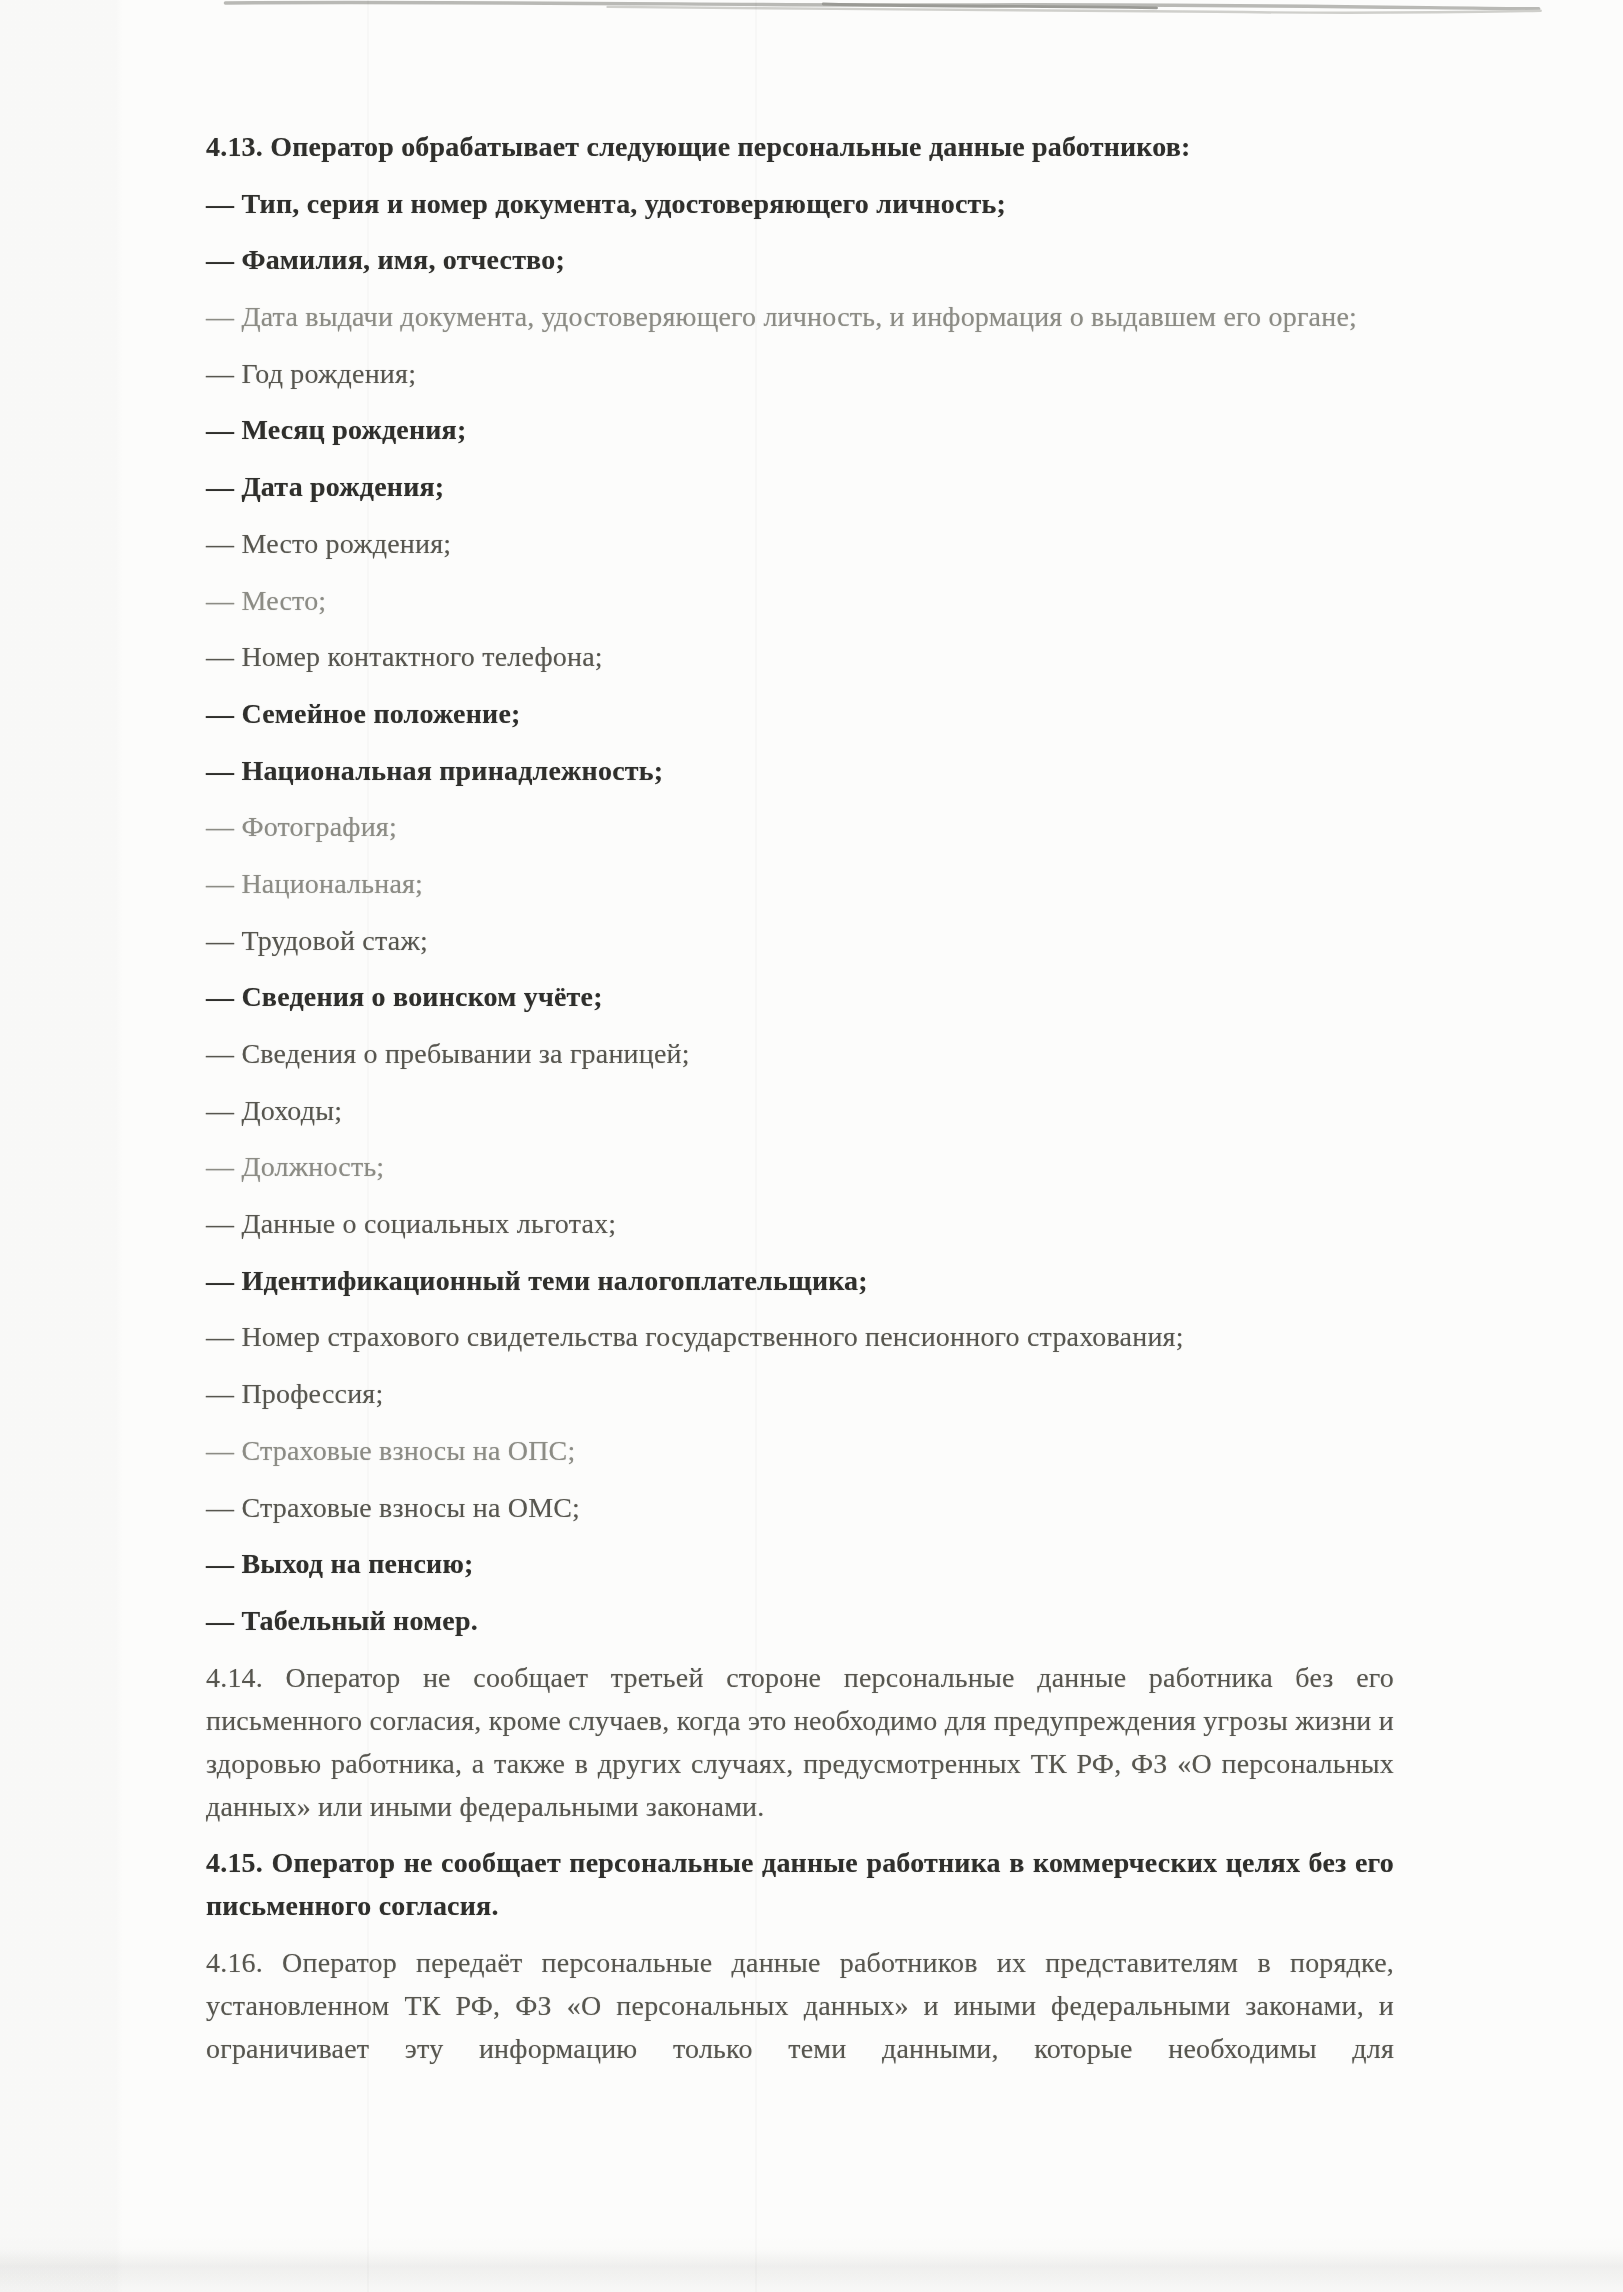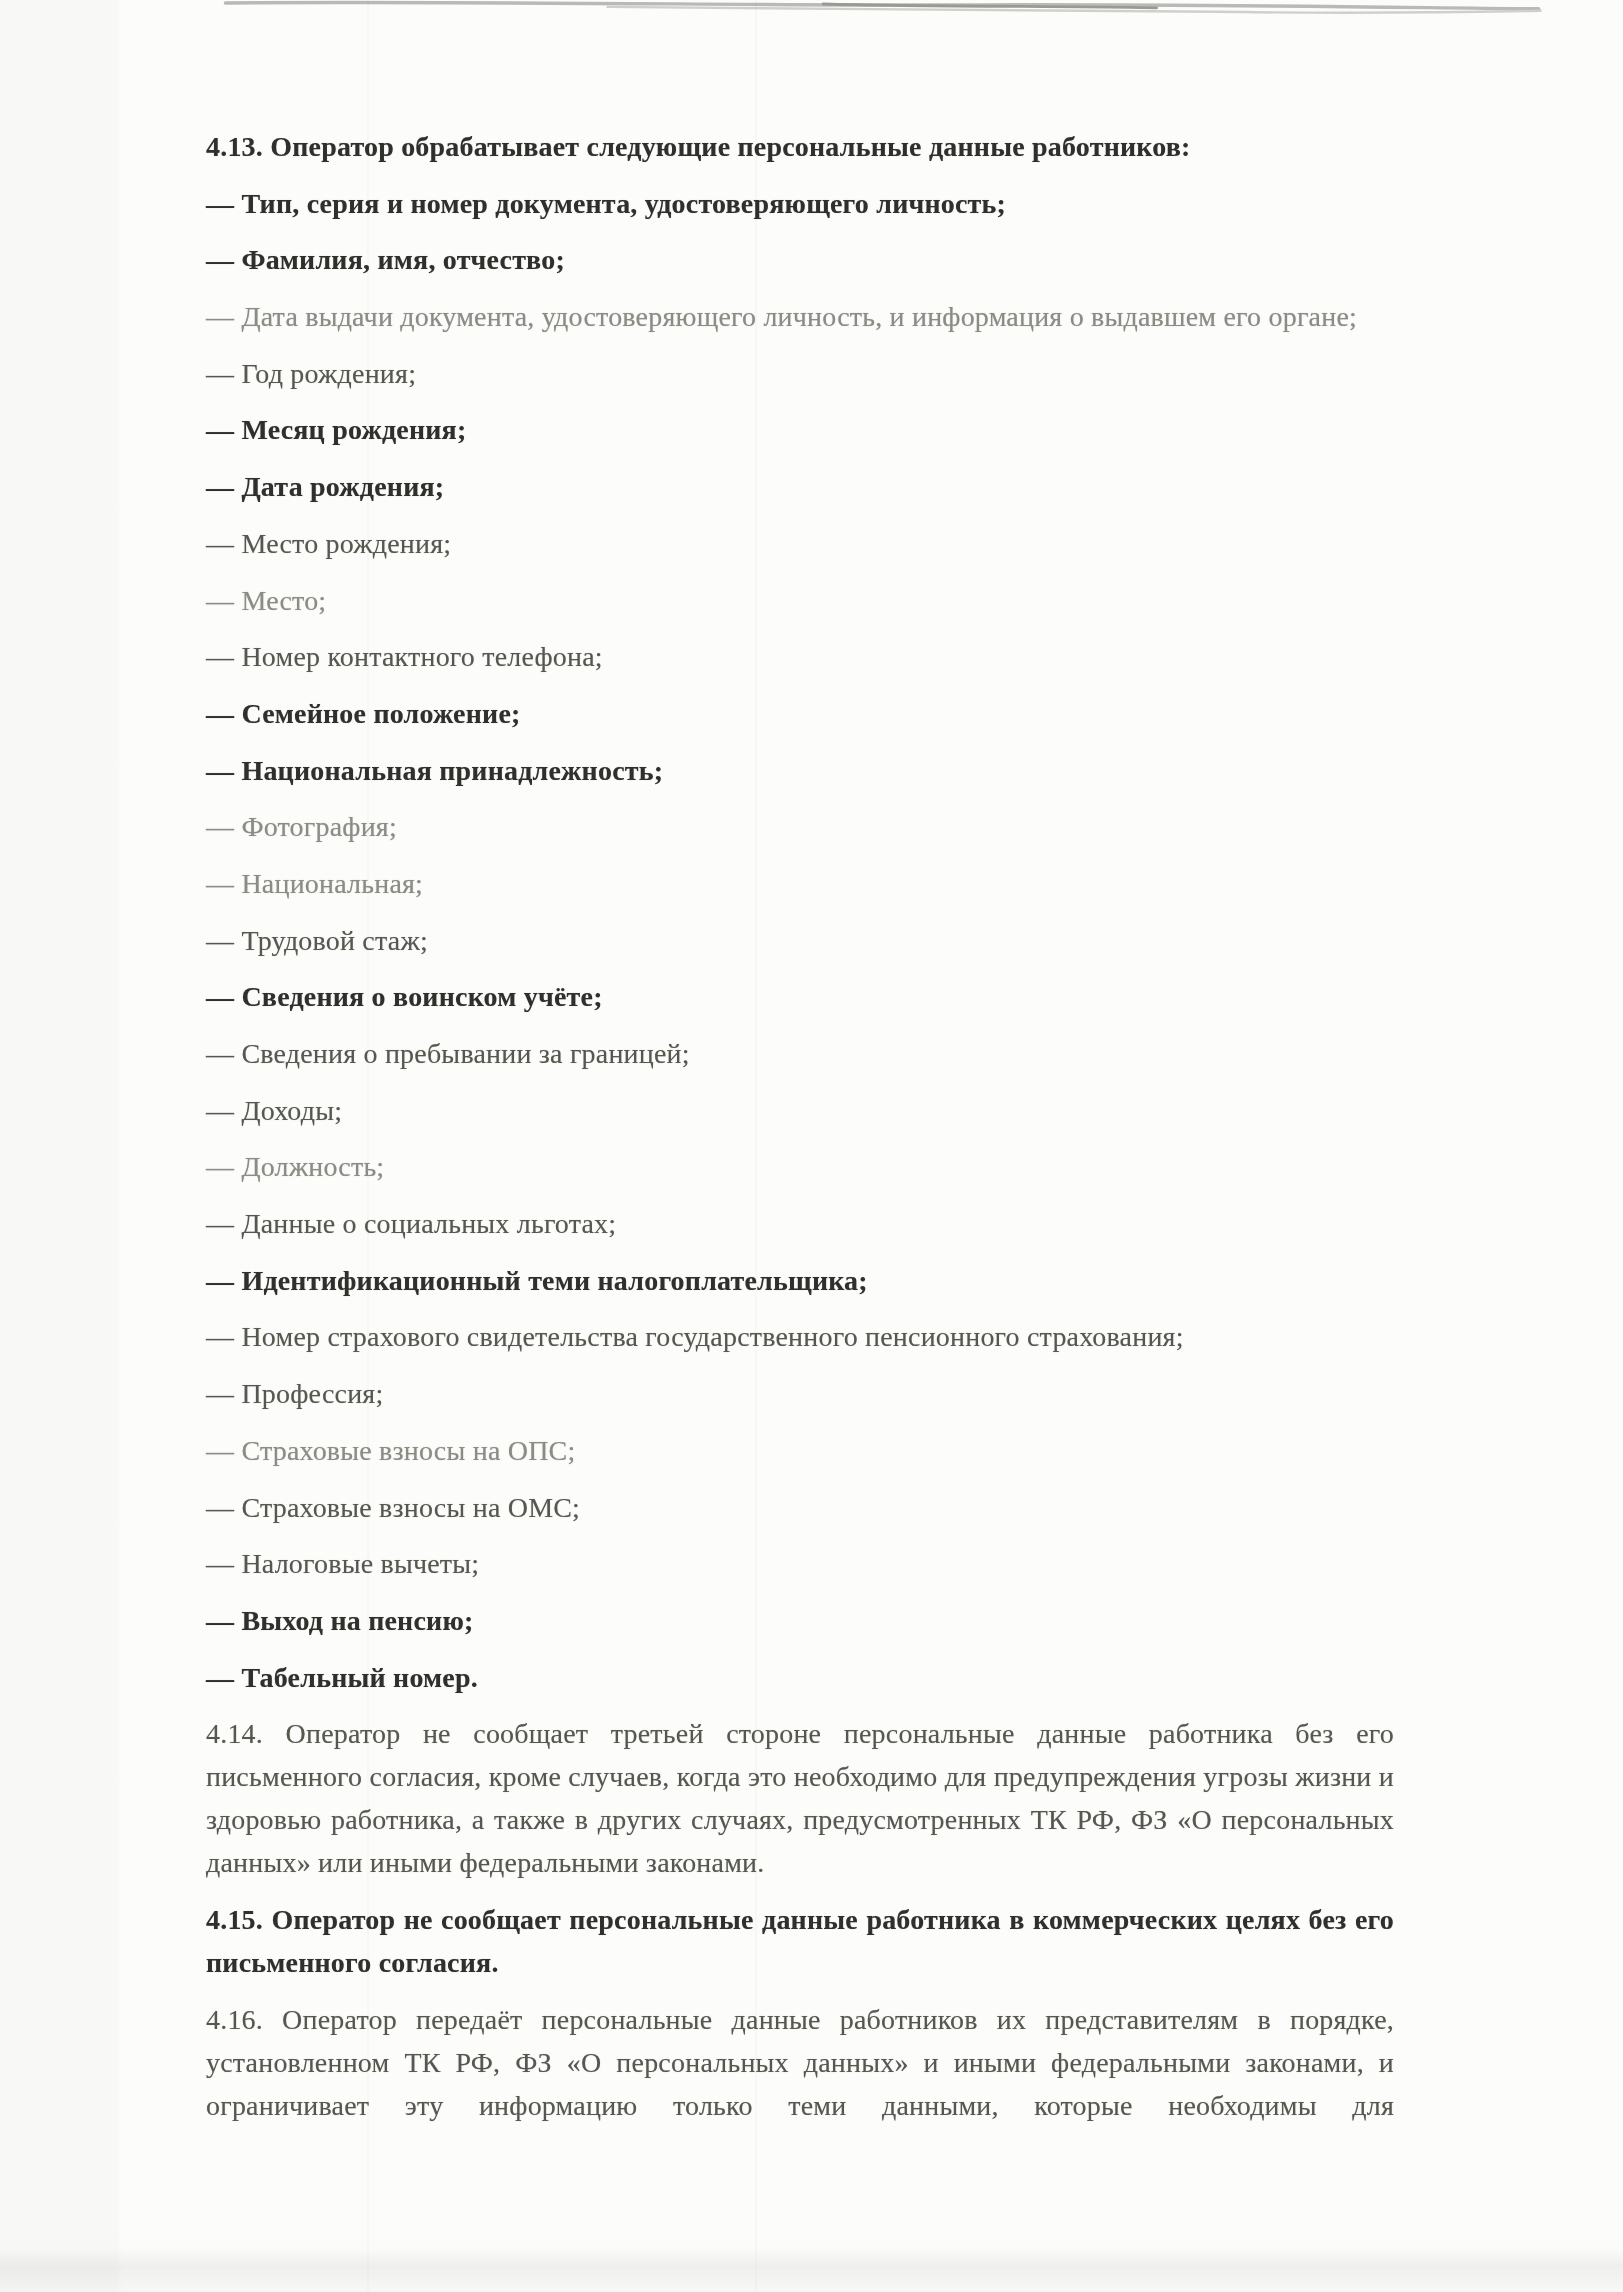--- a/index.html
+++ b/index.html
@@ -107,21 +107,20 @@
     <div class="line" data-tone="dark">— Сведения о воинском учёте;</div>
     <div class="line" data-tone="medium">— Сведения о пребывании за границей;</div>
     <div class="line" data-tone="medium">— Доходы;</div>
     <div class="line" data-tone="light">— Должность;</div>
     <div class="line" data-tone="medium">— Данные о социальных льготах;</div>
     <div class="line" data-tone="dark">— Идентификационный теми налогоплательщика;</div>
     <div class="line" data-tone="medium">— Номер страхового свидетельства государственного пенсионного страхования;</div>
     <div class="line" data-tone="medium">— Профессия;</div>
     <div class="line" data-tone="light">— Страховые взносы на ОПС;</div>
     <div class="line" data-tone="medium">— Страховые взносы на ОМС;</div>
-    <div class="line" data-tone="medium">— Налоговые вычеты;</div>
     <div class="line" data-tone="dark">— Выход на пенсию;</div>
     <div class="line" data-tone="dark">— Табельный номер.</div>
 
     <div class="line justify" data-tone="medium">4.14. Оператор не сообщает третьей стороне персональные данные работника без его письменного согласия, кроме случаев, когда это необходимо для предупреждения угрозы жизни и здоровью работника, а также в других случаях, предусмотренных ТК РФ, ФЗ «О персональных данных» или иными федеральными законами.</div>
     <div class="line justify" data-tone="dark">4.15. Оператор не сообщает персональные данные работника в коммерческих целях без его письменного согласия.</div>
     <div class="line justify jlast" data-tone="medium">4.16. Оператор передаёт персональные данные работников их представителям в порядке, установленном ТК РФ, ФЗ «О персональных данных» и иными федеральными законами, и ограничивает эту информацию только теми данными, которые необходимы для</div>
 
   </div>
 </div>
 

